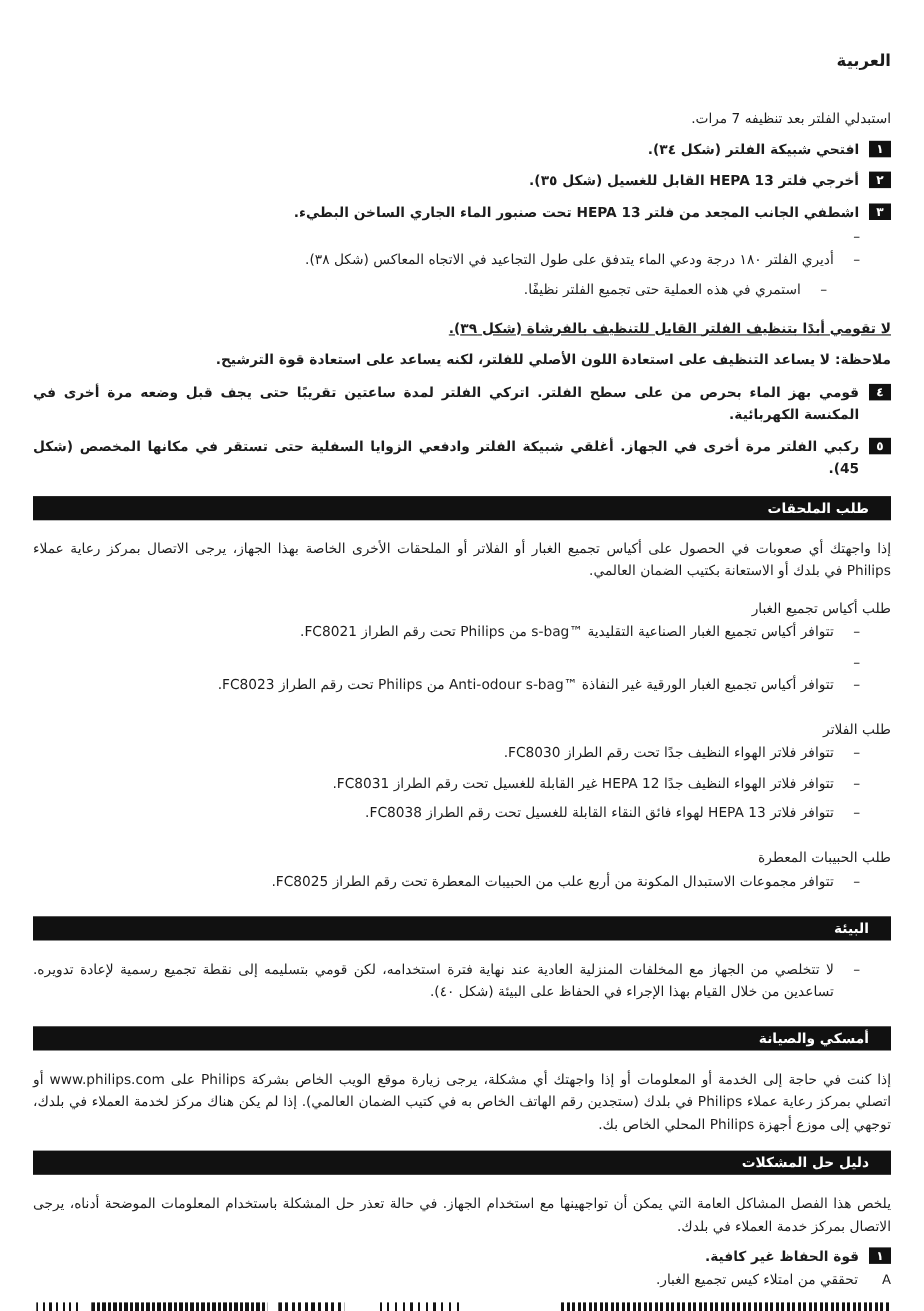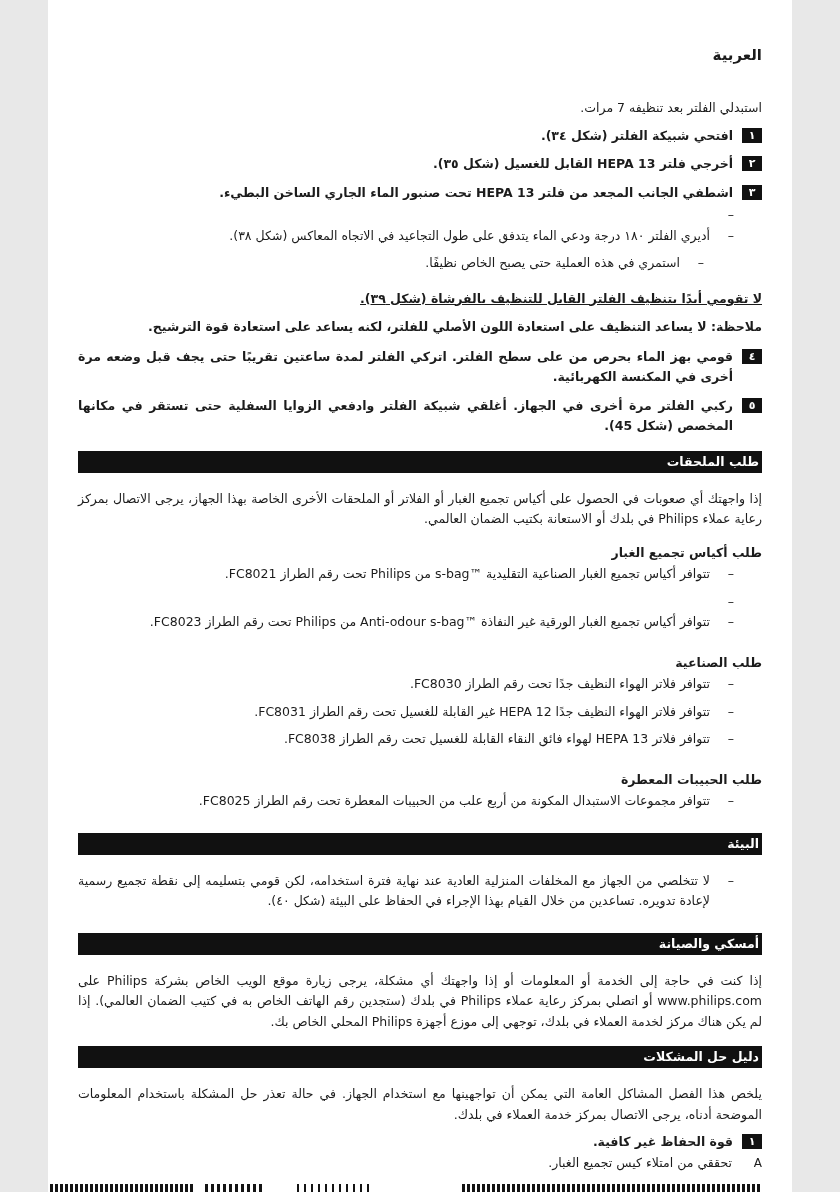--- a/index.html
+++ b/index.html
@@ -1,18 +1,18 @@
 <!DOCTYPE html>
 <html lang="ar" dir="rtl"><head>
 <meta charset="utf-8">
 <style>
   html,body { margin:0; padding:0; background:#e8e8e8; }
   .page {
     position:relative;
-    width:744px; height:1192px;
+    width:840px; height:1192px;
     margin:0 auto;
     background:#ffffff;
     color:#1c1c1c;
     font-family:"DejaVu Sans", sans-serif;
     direction:rtl;
     overflow:hidden;
   }
   .content { position:absolute; top:0; right:30px; left:30px; }
   .title { font-size:15px; font-weight:bold; margin:46px 0 34px 0; }
   .body  { font-size:12.5px; line-height:20.5px; margin:0 0 7px 0; }
@@ -28,27 +28,27 @@
 
   .sublist { padding:0 28px 0 0; margin:0 0 4px 0; }
   .ditem { display:flex; align-items:flex-start; gap:12px; margin:0; }
   .ditem .body { flex:1 1 auto; }
   .dash { flex:0 0 auto; width:12px; font-size:12.5px; line-height:20.5px; }
 
   .warning { font-size:12.5px; line-height:20.5px; font-weight:bold;
              text-decoration:underline; margin:8px 0 8px 0;text-align:right; }
   .note    { font-size:12.5px; line-height:20.5px; font-weight:bold; margin:0 0 9px 0; }
 
-  .subhead { font-size:12.5px; font-weight:bold; margin:13px 0 1px 0; line-height:20.5px; }
+  .subhead { font-size:12.5px; font-weight:normal; margin:13px 0 1px 0; line-height:20.5px; }
 
   .section-bar {
     background:#111111; color:#ffffff;
     height:22px; line-height:22px;
     font-size:12.5px; font-weight:bold;
-    padding:0 3px; margin:14px 0 16px 0;
+    padding:0 20px; margin:14px 0 16px 0;
   }
 
   .litem { display:flex; align-items:flex-start; gap:16px; margin:0; }
   .letter { flex:0 0 auto; width:14px; font-size:12px; line-height:20.5px; }
 
   
   .footer-strip { position:absolute; bottom:0; right:30px; left:30px; height:9px; }
   .frag { position:absolute; bottom:0; height:8px;
           background:repeating-linear-gradient(90deg,#141414 0 3px,transparent 3px 5px); }
   .frag.f1 { right:0;     width:300px; }
@@ -85,21 +85,21 @@
     <div class="sublist">
       <div class="ditem">
         <span class="dash">–</span>
       </div>
       <div class="ditem">
         <span class="dash">–</span>
         <p class="body jt">أديري الفلتر ١٨٠ درجة ودعي الماء يتدفق على طول التجاعيد في الاتجاه المعاكس (شكل ٣٨).</p>
       </div>
       <div class="ditem" style="padding-right:30px;">
         <span class="dash">–</span>
-        <p class="body jt">استمري في هذه العملية حتى يصبح الخاص نظيفًا.</p>
+        <p class="body jt">استمري في هذه العملية حتى تجميع الفلتر نظيفًا.</p>
       </div>
     </div>
 
     <p class="warning">لا تقومي أبدًا بتنظيف الفلتر القابل للتنظيف بالفرشاة (شكل ٣٩).</p>
 
     <p class="note">ملاحظة: لا يساعد التنظيف على استعادة اللون الأصلي للفلتر، لكنه يساعد على استعادة قوة الترشيح.</p>
 
     <div class="step">
       <span class="badge">٤</span>
       <span class="step-text">قومي بهز الماء بحرص من على سطح الفلتر. اتركي الفلتر لمدة ساعتين تقريبًا حتى يجف قبل وضعه مرة أخرى في المكنسة الكهربائية.</span>
@@ -122,21 +122,21 @@
       </div>
       <div class="ditem">
         <span class="dash">–</span>
       </div>
       <div class="ditem">
         <span class="dash">–</span>
         <p class="body jt">تتوافر أكياس تجميع الغبار الورقية غير النفاذة Anti-odour s-bag™‎ من Philips تحت رقم الطراز FC8023.</p>
       </div>
     </div>
 
-    <div class="subhead">طلب الصناعية</div>
+    <div class="subhead">طلب الفلاتر</div>
     <div class="sublist">
       <div class="ditem">
         <span class="dash">–</span>
         <p class="body jt">تتوافر فلاتر الهواء النظيف جدًا تحت رقم الطراز FC8030.</p>
       </div>
       <div class="ditem">
         <span class="dash">–</span>
         <p class="body jt">تتوافر فلاتر الهواء النظيف جدًا HEPA 12 غير القابلة للغسيل تحت رقم الطراز FC8031.</p>
       </div>
       <div class="ditem">

